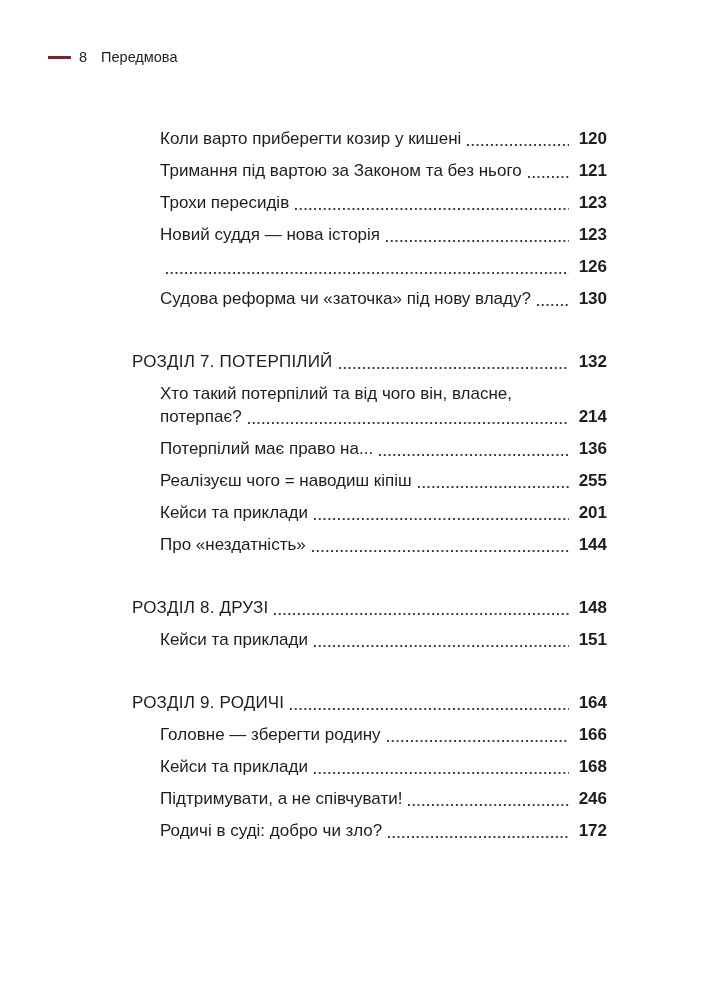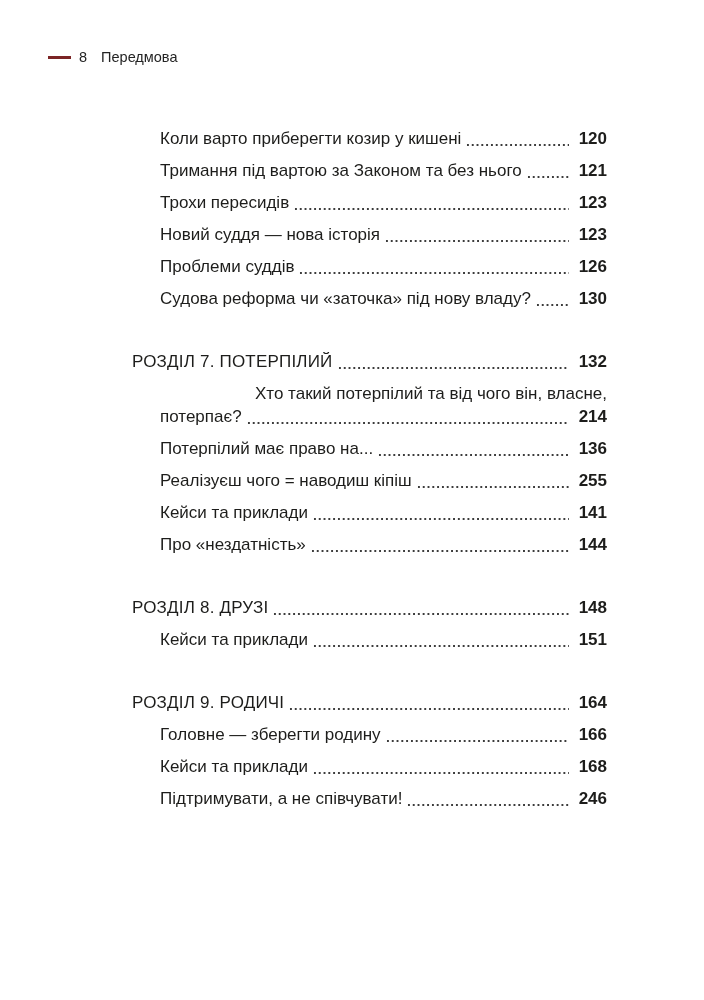--- a/index.html
+++ b/index.html
@@ -51,21 +51,20 @@
   }
   .toc-group {
     display: flex;
     flex-direction: column;
   }
   .toc-group + .toc-group {
     margin-top: 31px;
   }
   .toc-row {
     margin-bottom: 9px;
-    text-align: right;
   }
   .toc-entry {
     padding-left: 28px;
   }
   .toc-heading .toc-title {
     letter-spacing: 0.2px;
   }
   .toc-line {
     display: block;
   }
@@ -123,21 +122,20 @@
         </div>
         <div class="toc-row toc-entry">
           <div class="toc-line toc-line-last">
             <span class="toc-title">Новий суддя — нова історія</span>
             <span class="leader"></span>
             <span class="toc-page">123</span>
           </div>
         </div>
         <div class="toc-row toc-entry">
           <div class="toc-line toc-line-last">
-            <span class="toc-title">Проблеми суддів</span>
             <span class="leader"></span>
             <span class="toc-page">126</span>
           </div>
         </div>
         <div class="toc-row toc-entry">
           <div class="toc-line toc-line-last">
             <span class="toc-title">Судова реформа чи «заточка» під нову владу?</span>
             <span class="leader"></span>
             <span class="toc-page">130</span>
           </div>
@@ -170,21 +168,21 @@
           <div class="toc-line toc-line-last">
             <span class="toc-title">Реалізуєш чого = наводиш кіпіш</span>
             <span class="leader"></span>
             <span class="toc-page">255</span>
           </div>
         </div>
         <div class="toc-row toc-entry">
           <div class="toc-line toc-line-last">
             <span class="toc-title">Кейси та приклади</span>
             <span class="leader"></span>
-            <span class="toc-page">141</span>
+            <span class="toc-page">201</span>
           </div>
         </div>
         <div class="toc-row toc-entry">
           <div class="toc-line toc-line-last">
             <span class="toc-title">Про «нездатність»</span>
             <span class="leader"></span>
             <span class="toc-page">144</span>
           </div>
         </div>
       </section>
@@ -224,17 +222,24 @@
             <span class="toc-title">Кейси та приклади</span>
             <span class="leader"></span>
             <span class="toc-page">168</span>
           </div>
         </div>
         <div class="toc-row toc-entry">
           <div class="toc-line toc-line-last">
             <span class="toc-title">Підтримувати, а не співчувати!</span>
             <span class="leader"></span>
             <span class="toc-page">246</span>
+          </div>
+        </div>
+        <div class="toc-row toc-entry">
+          <div class="toc-line toc-line-last">
+            <span class="toc-title">Родичі в суді: добро чи зло?</span>
+            <span class="leader"></span>
+            <span class="toc-page">172</span>
           </div>
         </div>
       </section>
     </main>
 </div>
 
 </body></html>

